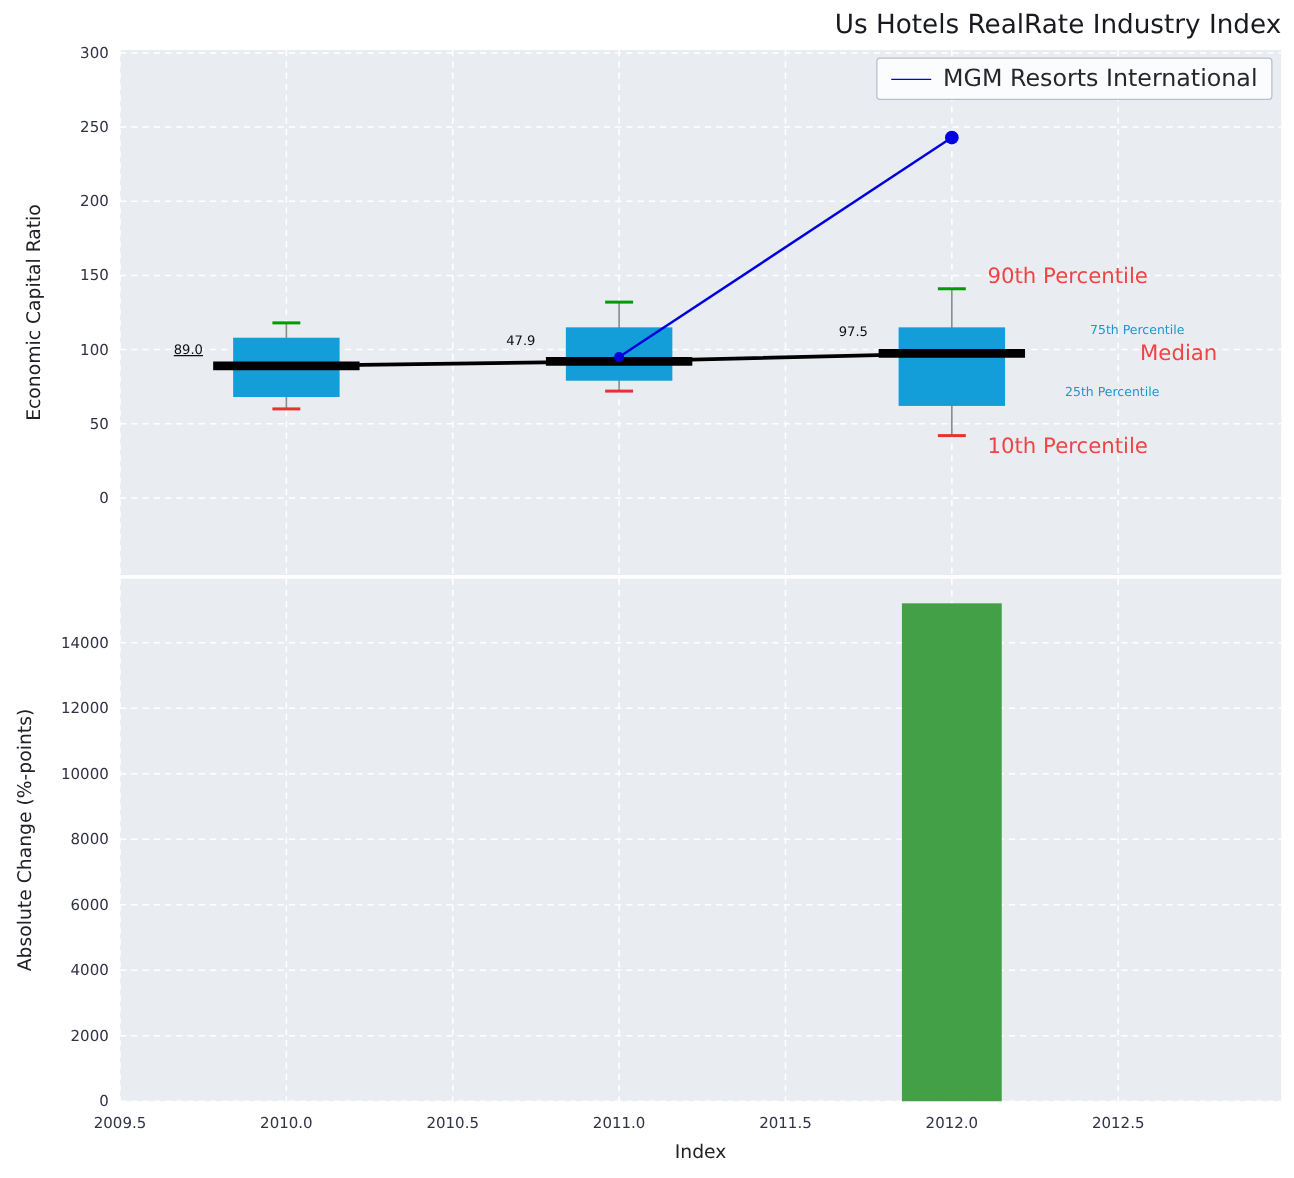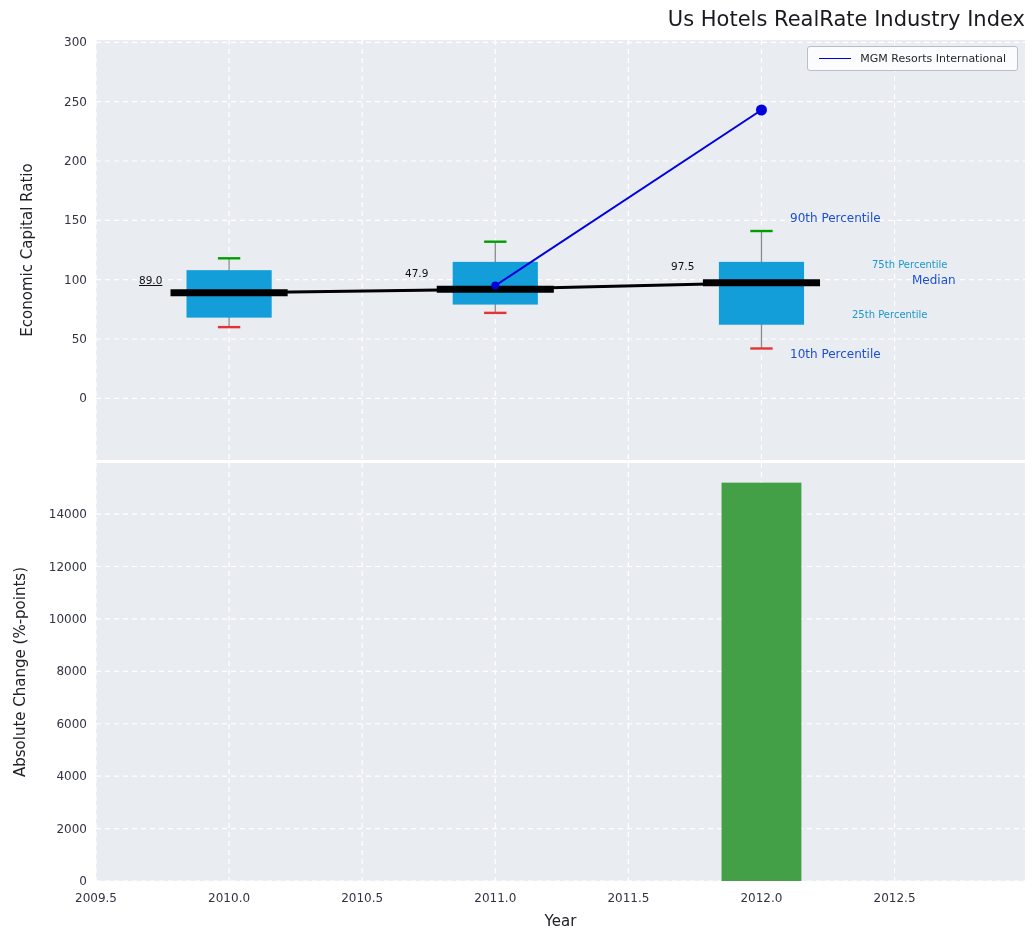--- a/index.html
+++ b/index.html
@@ -9,22 +9,22 @@
   #chart-svg { position:absolute; left:0; top:0; }
   .title { position:absolute; left:96px; top:7px; width:929px; text-align:right; font-size:21px; color:#181a1f; }
   .axis-label { position:absolute; font-size:15px; color:#212228; white-space:nowrap; }
   .rot { transform:translate(-50%,-50%) rotate(-90deg); }
   .ylabel-top { left:27px; top:250px; }
   .ylabel-bottom { left:20px; top:672px; }
   .xlabel { left:96px; top:912px; width:929px; text-align:center; }
   .legend { position:absolute; right:17px; top:46px; display:flex; align-items:center; gap:9px;
             padding:5px 11px; background:rgba(255,255,255,0.82); border:1px solid #bcbccb; border-radius:3px; }
   .legend-line { display:inline-block; width:32px; height:0; border-top:1.8px solid #0000dd; }
-  .legend-text { font-size:11px; color:#26272c; }
-  .ann { position:absolute; font-size:12px; color:#1d4ed8; white-space:nowrap; }
+  .legend-text { font-size:19px; color:#26272c; }
+  .ann { position:absolute; font-size:17px; color:#ef4444; white-space:nowrap; }
   .ann-small { font-size:10px; }
   .mval { position:absolute; font-size:10.5px; color:#0e0f12; white-space:nowrap; }
   .tick { font-size:12px; fill:#323345; font-family:"DejaVu Sans", sans-serif; }
 </style>
 </head>
 <body>
 
 <div class="figure">
   <svg id="chart-svg" width="1035" height="942">
       <rect x="96" y="40" width="929" height="420" fill="#e9edf2"></rect>
@@ -98,21 +98,21 @@
       <line x1="702.9111747850915" y1="282.62711864406776" x2="820.03438395416" y2="282.62711864406776" stroke="#000000" stroke-width="7"></line>
       <polyline points="495.28366762177546,285.5932203389831 761.4727793696258,110" fill="none" stroke="#0000dd" stroke-width="2"></polyline>
       <circle cx="495.28366762177546" cy="285.5932203389831" r="4" fill="#0000dd"></circle>
       <circle cx="761.4727793696258" cy="110" r="5.5" fill="#0000dd"></circle>
       <rect x="721.5444126074241" y="482.6551724137931" width="79.85673352440347" height="398.3448275862069" fill="#43a047"></rect>
     </svg>
 
   <div class="title">Us Hotels RealRate Industry Index</div>
   <div class="axis-label rot ylabel-top">Economic Capital Ratio</div>
   <div class="axis-label rot ylabel-bottom">Absolute Change (%-points)</div>
-  <div class="axis-label xlabel">Year</div>
+  <div class="axis-label xlabel">Index</div>
 
   <div class="legend">
     <span class="legend-line" style="border-top-color: rgb(0, 0, 221);"></span>
     <span class="legend-text">MGM Resorts International</span>
   </div>
 
   <div class="ann" style="left:790px; top:211px;">90th Percentile</div>
   <div class="ann ann-small" style="left: 872px; top: 259px; color: rgb(30, 150, 200);">75th Percentile</div>
   <div class="ann" style="left:912px; top:273px;">Median</div>
   <div class="ann ann-small" style="left: 852px; top: 309px; color: rgb(30, 150, 200);">25th Percentile</div>

